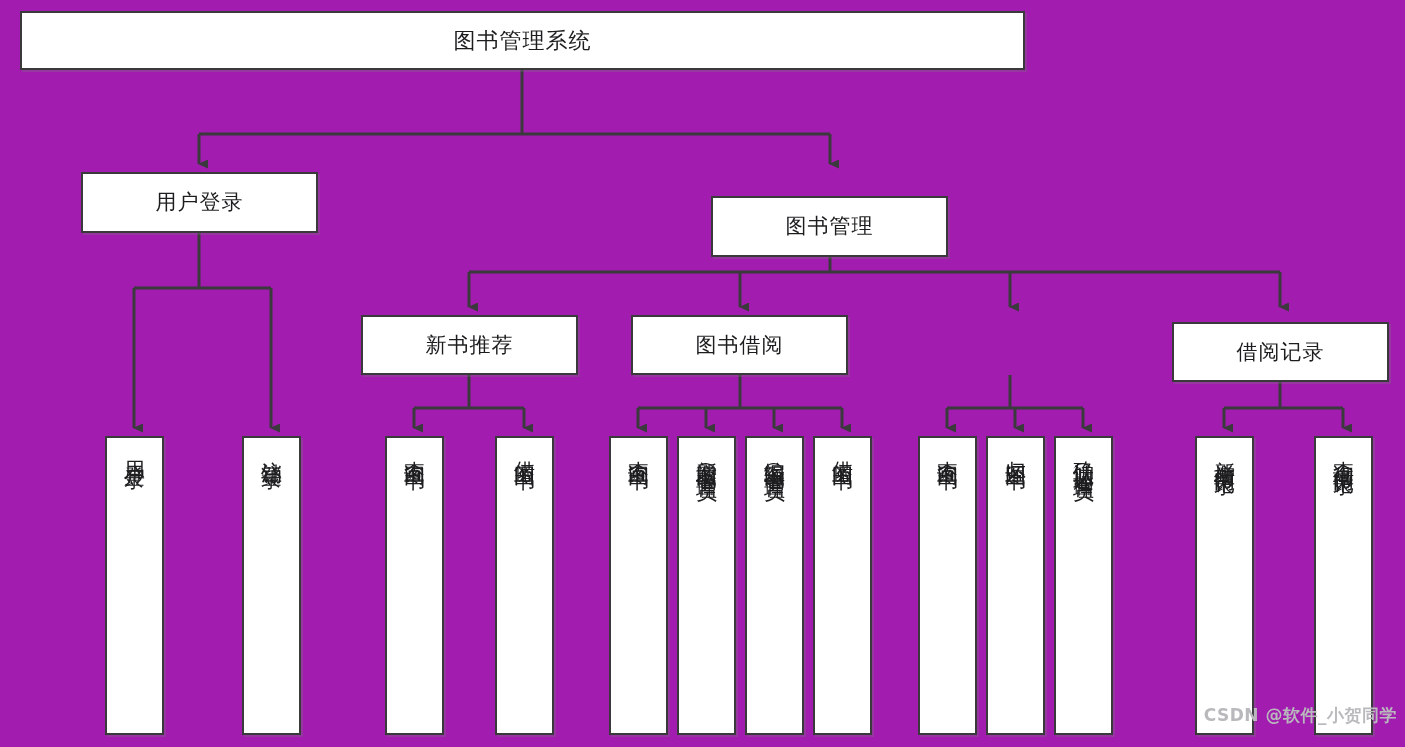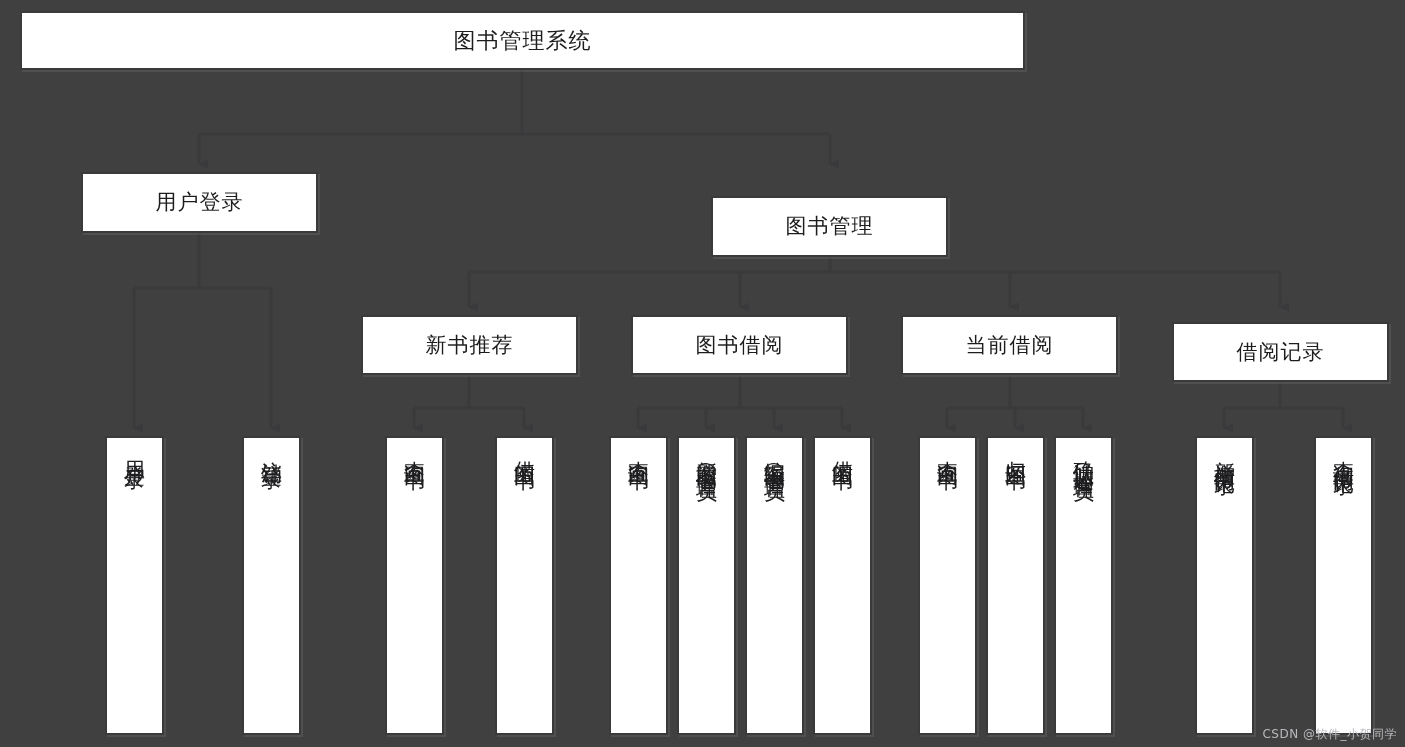--- a/index.html
+++ b/index.html
@@ -5,21 +5,21 @@
 <style>
   html,body{margin:0;padding:0;background:#ffffff;}
   body{
     font-family:"DejaVu Sans","Liberation Sans",sans-serif;
     color:#1a1a1a;
   }
   #canvas{
     position:relative;
     width:1405px;
     height:747px;
-    background:#404040;
+    background:#a21caf;
     overflow:hidden;
   }
   
   #wires{
     position:absolute;
     left:0; top:0;
     width:1405px; height:747px;
     pointer-events:none;
   }
   
@@ -56,26 +56,27 @@
     line-height:1.05;
     letter-spacing:3px;
     white-space:nowrap;
     height:auto;
     max-height:282px;
   }
   
   #watermark{
     position:absolute;
     right:8px;
-    bottom:4px;
-    font-size:12px;
+    bottom:20px;
+    font-size:17px;
     color:#b9b9bd;
     letter-spacing:0.5px;
     white-space:nowrap;
     user-select:none;
+    font-weight:bold;
   }
 </style>
 </head>
 <body>
 
 <div id="canvas">
 
   <svg id="wires" viewBox="0 0 1405 747" xmlns="http://www.w3.org/2000/svg">
     <defs>
       <marker id="arw" markerWidth="9" markerHeight="10" refX="4.5" refY="9" orient="auto" markerUnits="userSpaceOnUse">
@@ -136,23 +137,20 @@
   <div class="node" style="left:711px; top:172px; width:237px; height:61px;margin-top:24px;">
     <span class="lbl">图书管理</span>
   </div>
 
   <div class="node" style="left:631px; top:315px; width:217px; height:60px;">
     <span class="lbl">图书借阅</span>
   </div>
   <div class="node" style="left:361px; top:315px; width:217px; height:60px;">
     <span class="lbl">新书推荐</span>
   </div>
-  <div class="node" style="left:901px; top:315px; width:217px; height:60px;">
-    <span class="lbl">当前借阅</span>
-  </div>
   <div class="node" style="left:1172px; top:322px; width:217px; height:60px;">
     <span class="lbl">借阅记录</span>
   </div>
 
   <div class="node vert" style="left:105px; top:436px; width:59px; height:299px;">
     <span class="lbl">用户登录</span>
   </div>
   <div class="node vert" style="left:242px; top:436px; width:59px; height:299px;">
     <span class="lbl">注销登录</span>
   </div>

